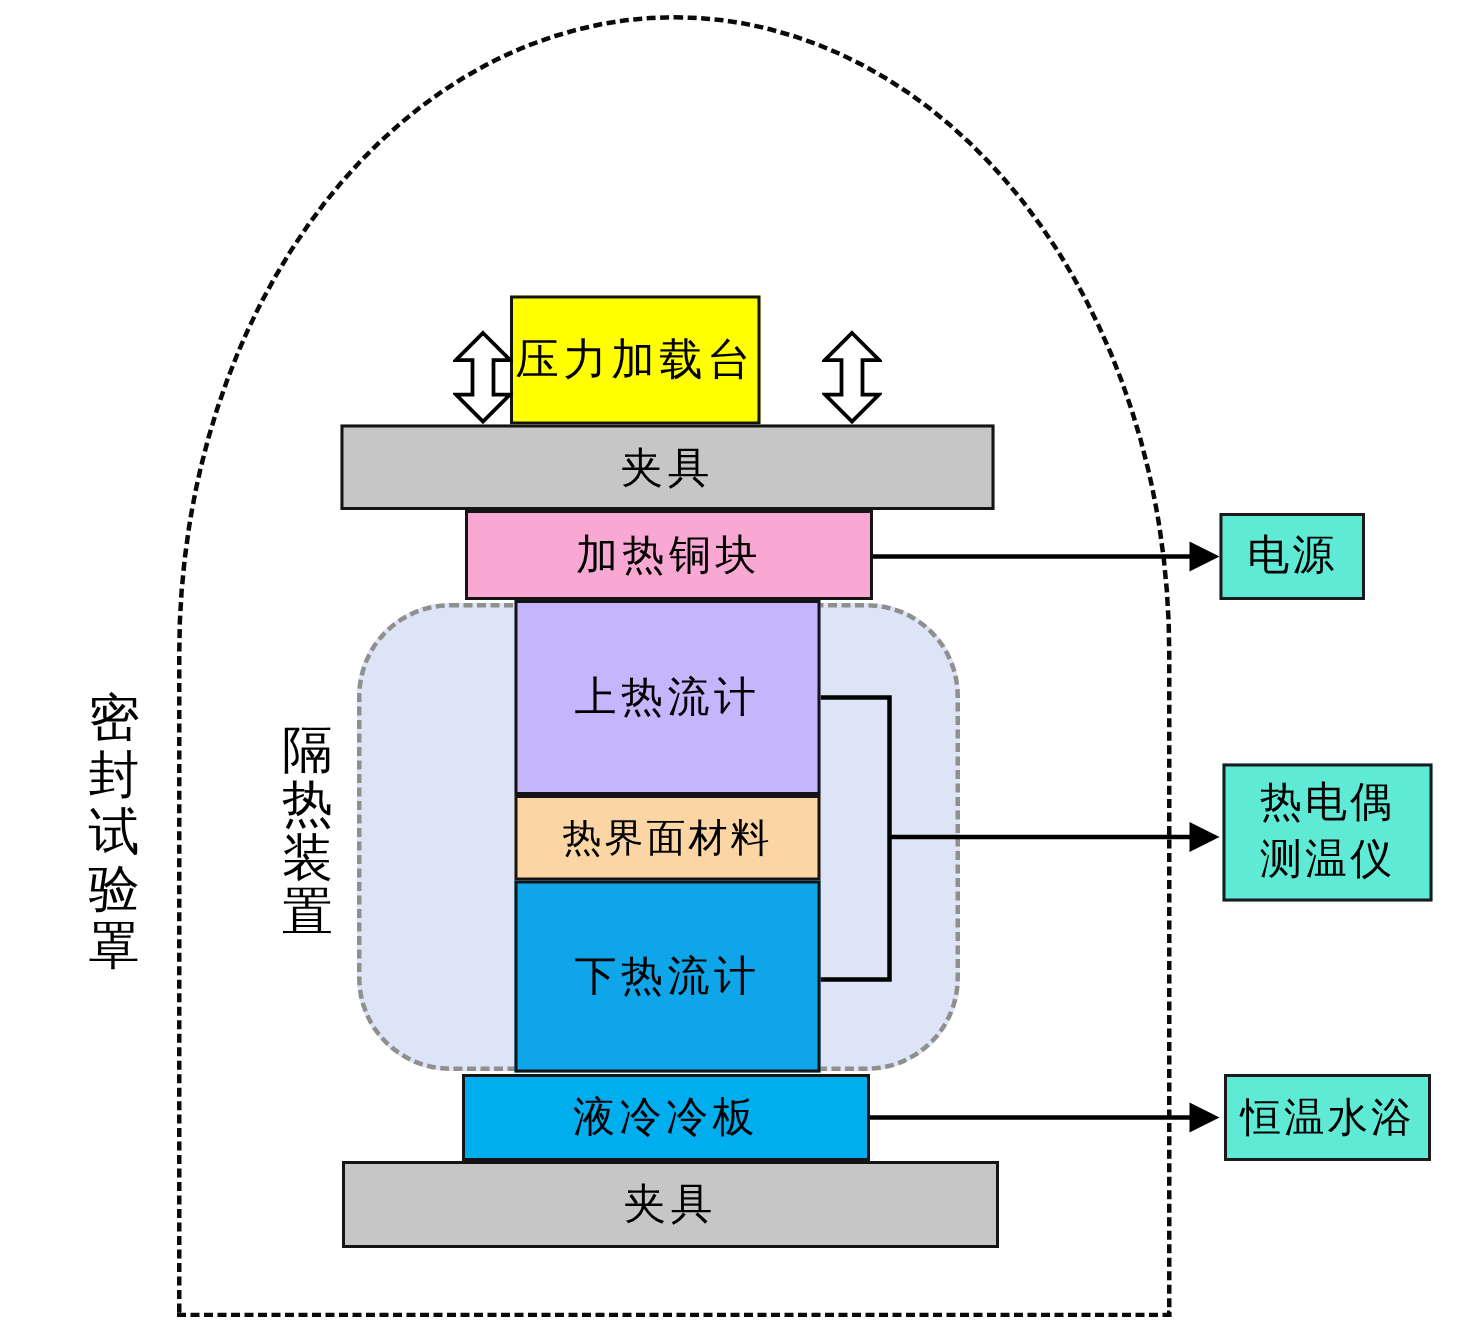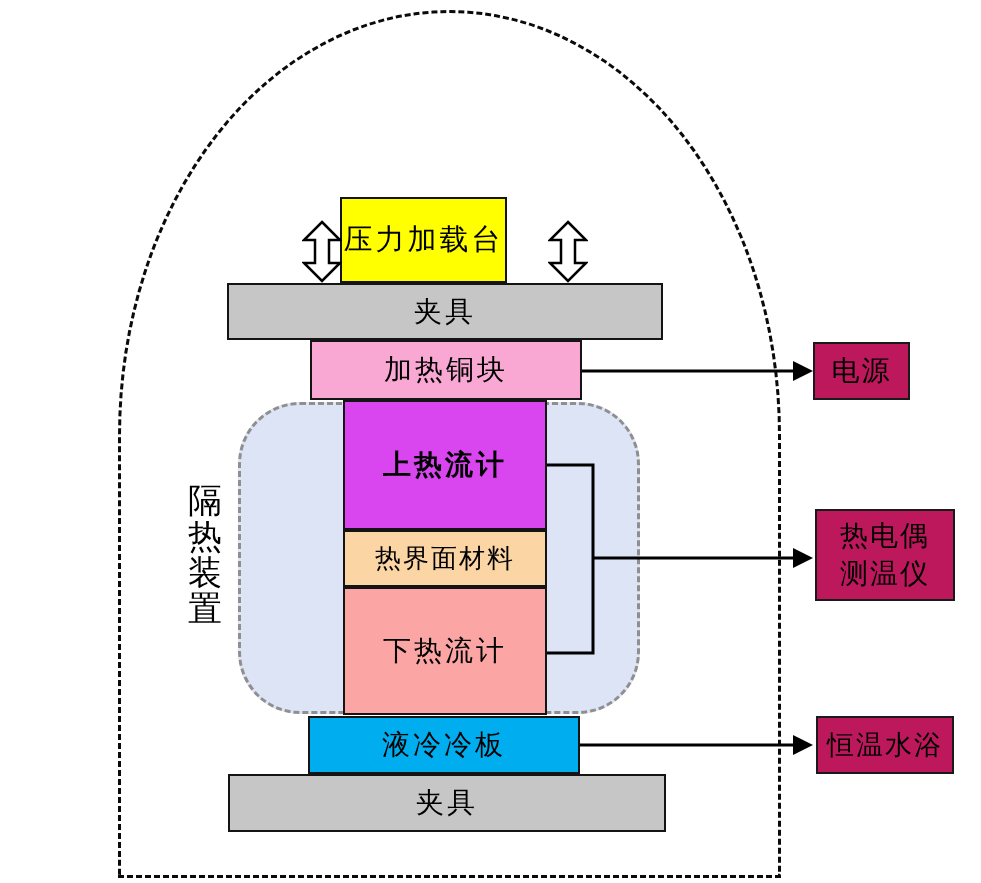--- a/index.html
+++ b/index.html
@@ -36,39 +36,40 @@
   #pressure-stage{left:340px;top:197px;width:167px;height:86px;font-size:29px;}
   #fixture-top{left:227px;top:283px;width:436px;height:57px;}
   #heating-block{left:310px;top:340px;width:272px;height:60px;}
   #upper-hfm{left:343px;top:400px;width:204px;height:130px;}
   #tim{left:343px;top:530px;width:204px;height:57px;font-size:26px;letter-spacing:2px;}
   #lower-hfm{left:343px;top:587px;width:204px;height:128px;}
   #cold-plate{left:308px;top:716px;width:272px;height:58px;}
   #fixture-bottom{left:228px;top:774px;width:438px;height:58px;}
   
   .ext{
-    position:absolute;box-sizing:border-box;border:2px solid #1a1a1a;background:#be185d;
+    position:absolute;box-sizing:border-box;border:2px solid #1a1a1a;background:#5eead4;
     display:flex;flex-direction:column;align-items:center;justify-content:center;
     font-size:28px;letter-spacing:2px;z-index:4;line-height:38px;white-space:nowrap;
   }
   #power-box{left:813px;top:342px;width:97px;height:58px;}
   #thermocouple-box{left:815px;top:509px;width:140px;height:92px;}
   #water-bath-box{left:816px;top:716px;width:138px;height:58px;font-size:27px;font-family:Liberation Serif, serif;}
   
   #wires{position:absolute;left:0;top:0;z-index:2;pointer-events:none;}
   .load-arrow{position:absolute;z-index:4;}
   #load-arrow-left{left:302px;top:220px;}
   #load-arrow-right{left:548px;top:220px;}
 </style>
 </head>
 <body>
 
 <div id="stage">
 
   <div id="dome"></div>
+  <div id="enclosure-label" class="vlabel">密封试验罩</div>
 
   <div id="insulation"></div>
   <div id="insulation-label" class="vlabel">隔热装置</div>
 
   <svg id="wires" width="981" height="883" viewBox="0 0 981 883">
     <g stroke="#000" stroke-width="3" fill="none">
       <path d="M582,371 H796"></path>
       <path d="M547,465 H593 V653 H547"></path>
       <path d="M593,558 H796"></path>
       <path d="M580,745 H796"></path>
@@ -82,27 +83,27 @@
 
   <div id="pressure-stage" class="box" style="background: rgb(255, 255, 0);">
     <span>压力加载台</span>
   </div>
   <div id="fixture-top" class="box" style="background: rgb(198, 198, 198);">
     <span>夹具</span>
   </div>
   <div id="heating-block" class="box" style="background: #f9a8d4;">
     <span>加热铜块</span>
   </div>
-  <div id="upper-hfm" class="box" style="background: #d946ef; font-weight: bold;">
+  <div id="upper-hfm" class="box" style="background: #c4b5fd;">
     <span>上热流计</span>
   </div>
   <div id="tim" class="box" style="background: rgb(251, 213, 163);">
     <span>热界面材料</span>
   </div>
-  <div id="lower-hfm" class="box" style="background: #fca5a5;">
+  <div id="lower-hfm" class="box" style="background: #0ea5e9;">
     <span>下热流计</span>
   </div>
   <div id="cold-plate" class="box" style="background: rgb(0, 174, 239);">
     <span>液冷冷板</span>
   </div>
   <div id="fixture-bottom" class="box" style="background: rgb(198, 198, 198);">
     <span>夹具</span>
   </div>
 
   <svg id="load-arrow-left" class="load-arrow" width="40" height="63" viewBox="0 0 40 63">

